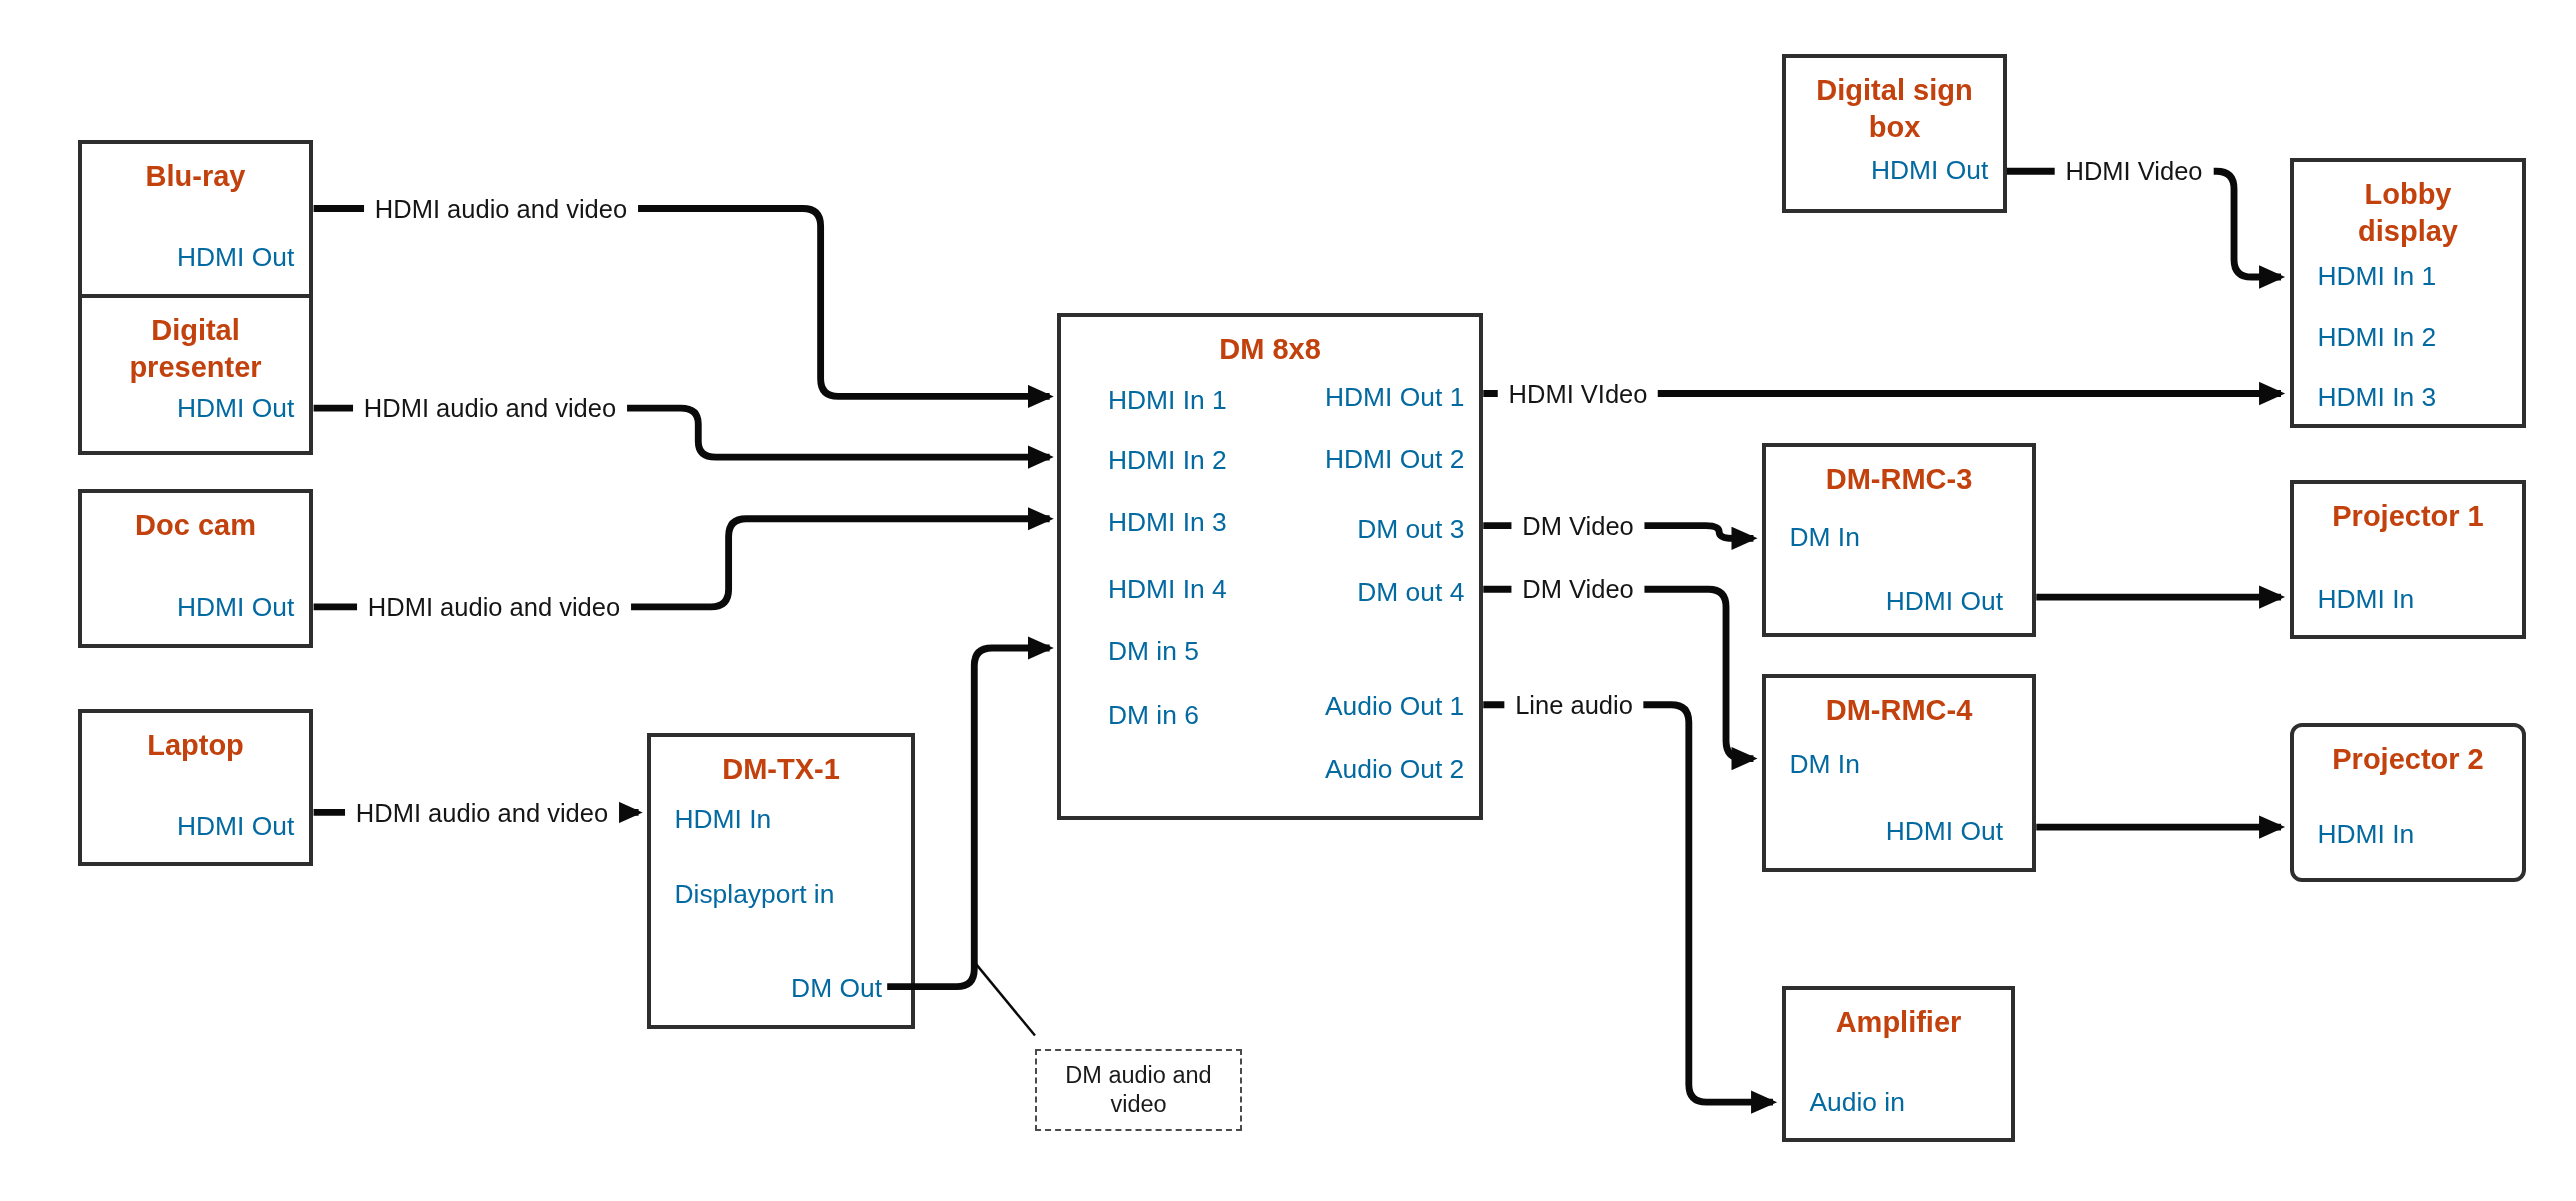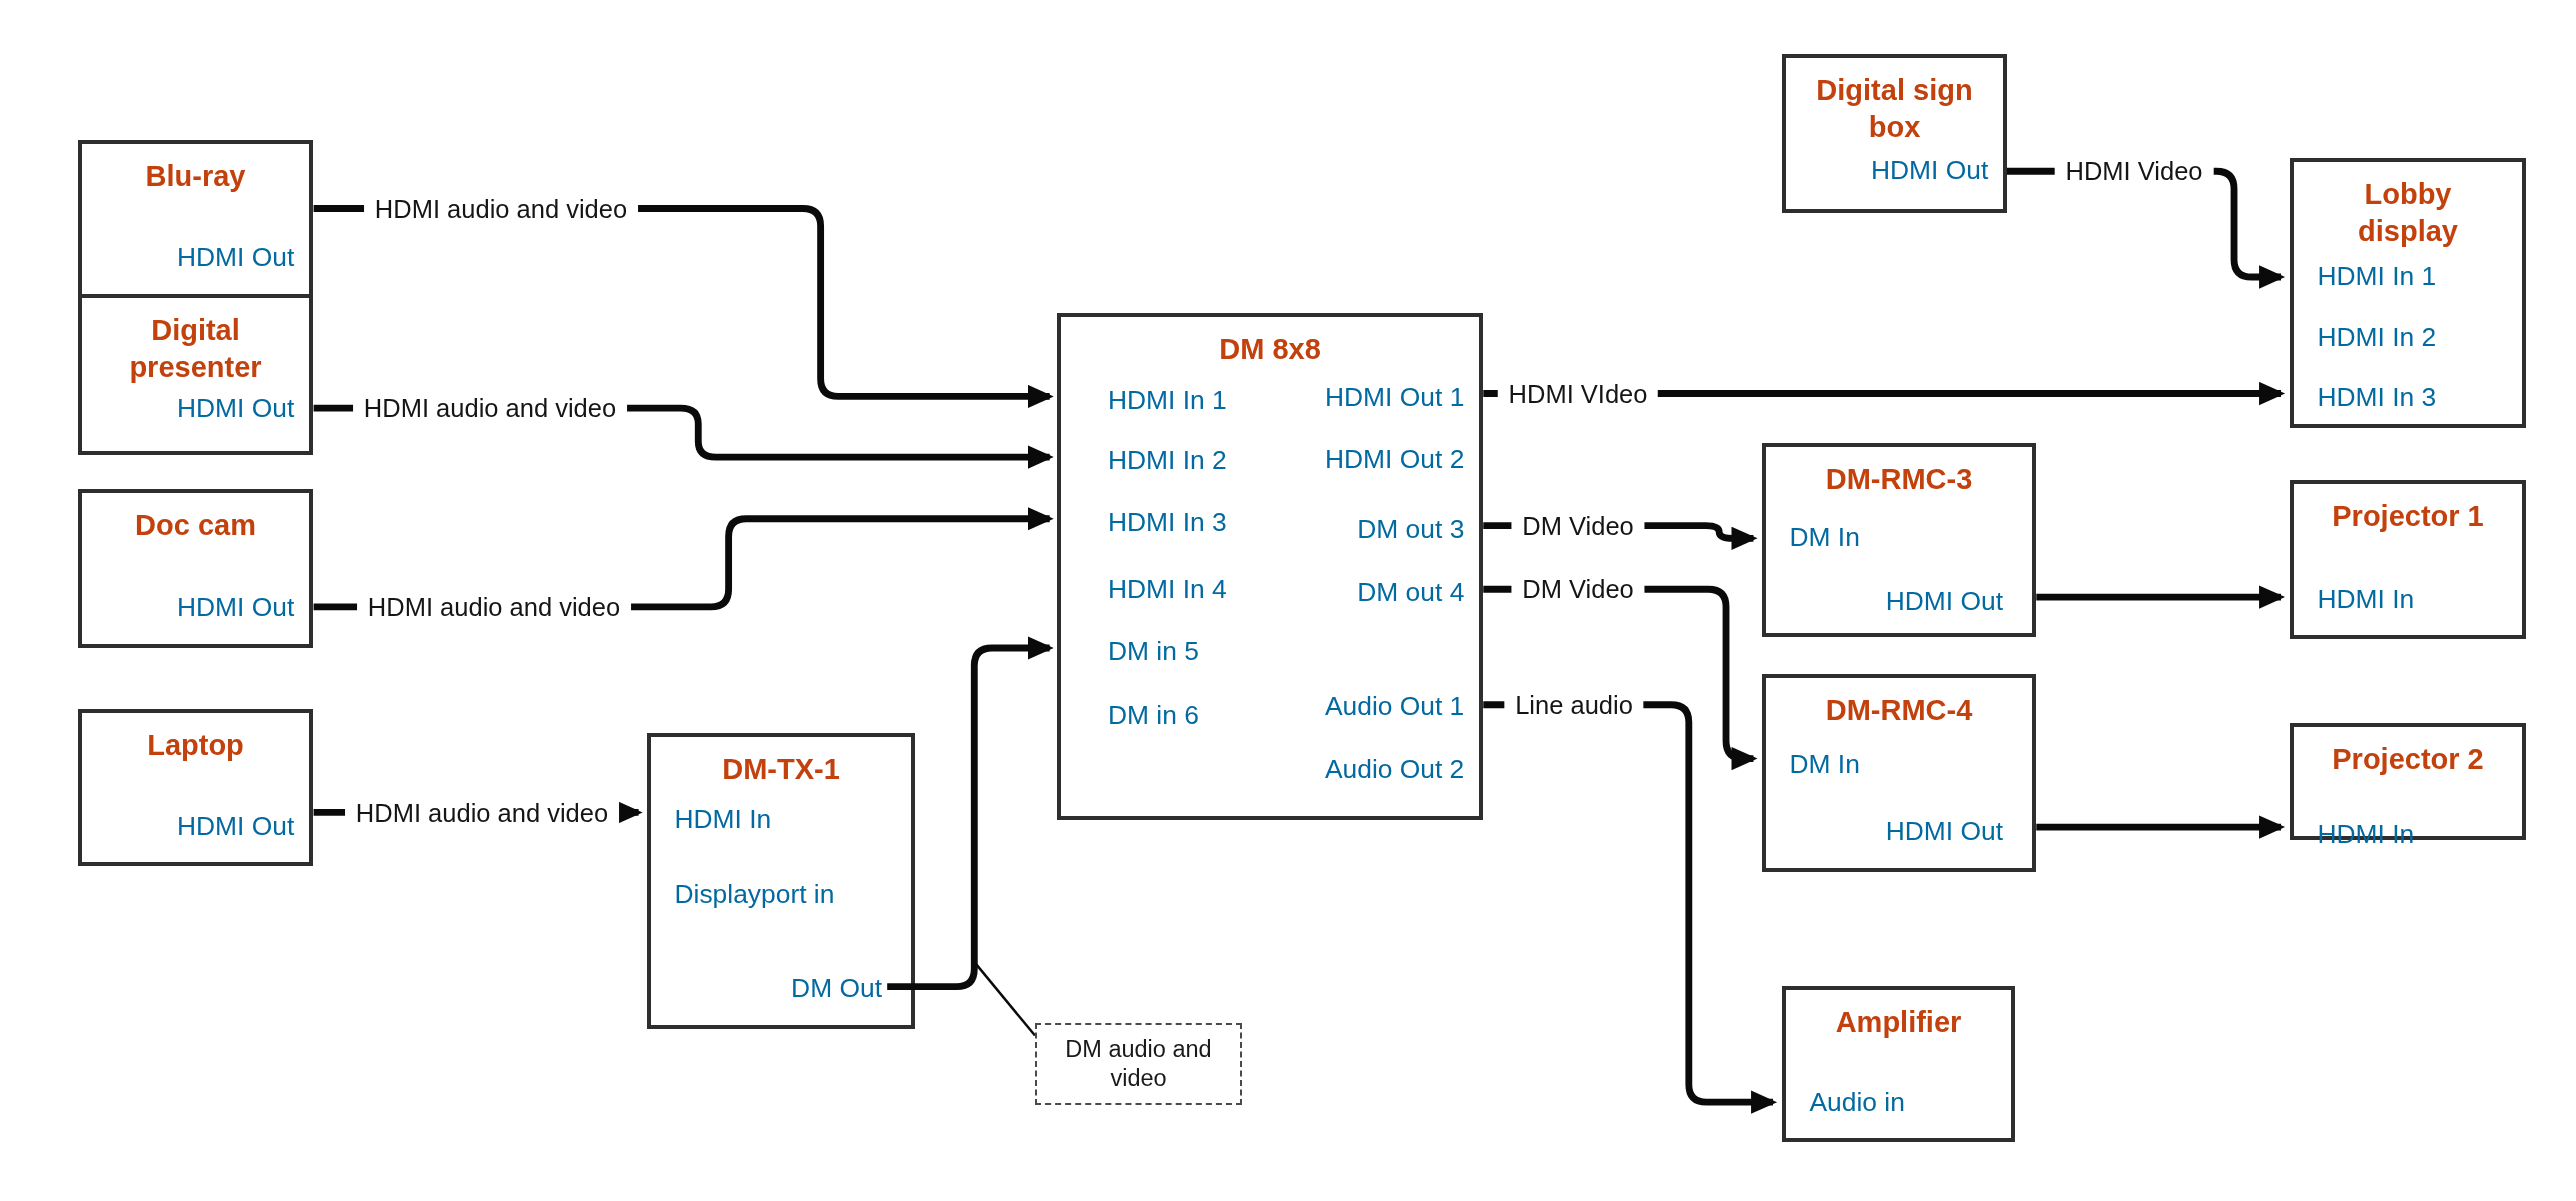--- a/index.html
+++ b/index.html
@@ -134,39 +134,39 @@
     <div class="title">Projector 1</div>
     <div class="port l" style="top:100px;">HDMI In</div>
   </div>
 
   <div class="node" style="left:1762px;top:674px;width:274px;height:198px;">
     <div class="title">DM-RMC-4</div>
     <div class="port l" style="top:71px;">DM In</div>
     <div class="port r" style="top:138px;padding-right:29px;">HDMI Out</div>
   </div>
 
-  <div class="node" style="left:2290px;top:723px;width:236px;height:117px;">
+  <div class="node" style="left:2290px;top:723px;width:236px;height:159px;border-radius:12px;">
     <div class="title">Projector 2</div>
     <div class="port l" style="top:92px;">HDMI In</div>
   </div>
 
   <div class="node" style="left:1782px;top:986px;width:233px;height:156px;">
     <div class="title">Amplifier</div>
     <div class="port l" style="top:97px;">Audio in</div>
   </div>
 
   <span class="linelabel" style="left:501px;top:209px;">HDMI audio and video</span>
   <span class="linelabel" style="left:490px;top:408px;">HDMI audio and video</span>
   <span class="linelabel" style="left:494px;top:607px;">HDMI audio and video</span>
   <span class="linelabel" style="left:482px;top:813px;">HDMI audio and video</span>
   <span class="linelabel" style="left:1578px;top:394px;">HDMI VIdeo</span>
   <span class="linelabel" style="left:1578px;top:526px;">DM Video</span>
   <span class="linelabel" style="left:1578px;top:589px;">DM Video</span>
   <span class="linelabel" style="left:1574px;top:705px;">Line audio</span>
   <span class="linelabel" style="left:2134px;top:171px;">HDMI Video</span>
 
-  <div class="note" style="left:1035px;top:1023px;width:203px;height:78px;text-align:center;">
+  <div class="note" style="left:1035px;top:1049px;width:203px;height:78px;text-align:center;">
     <div>DM audio and</div>
     <div>video</div>
   </div>
 
 </div>
 
 
 </body></html>

